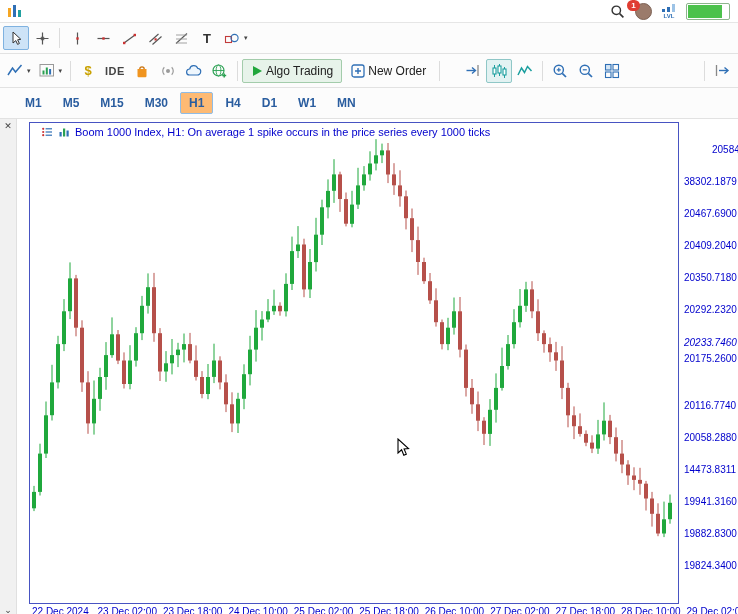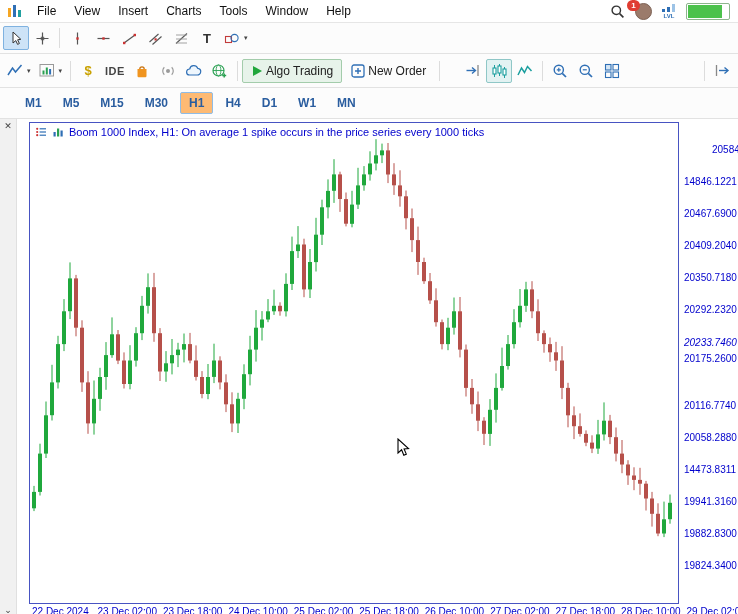--- a/index.html
+++ b/index.html
@@ -44,50 +44,41 @@
   .tf{font-size:12px;font-weight:bold;color:#2a5d9f;background:transparent;border:1px solid transparent;padding:3px 8px;border-radius:2px;font-family:inherit;cursor:default}
   .tf.active{background:#fdba74;border-color:#8fbce6}
 
   
   .workspace{position:relative;height:499px;display:flex;background:#fff}
   .dock-strip{width:16px;background:#f1f1f1;border-right:1px solid #e0e0e0;display:flex;flex-direction:column;align-items:center;justify-content:space-between;padding:3px 0;font-size:9px;color:#444}
   .dock-btn{cursor:default;line-height:1}
   .chart-window{position:relative;flex:1;overflow:hidden;background:#fff}
   .plot{position:absolute;left:12px;top:3px;width:648px;height:480px;border:1px solid #4853c2;background:#fff}
   .candles{position:absolute;left:0;top:0}
-  .chart-title-row{position:absolute;left:5px;top:3px;display:flex;align-items:center;gap:5px;z-index:2}
+  .chart-title-row{position:absolute;left:11px;top:3px;display:flex;align-items:center;gap:5px;z-index:2}
   .chart-title{font-size:11px;color:#0000cc;white-space:nowrap}
   .price-scale{position:absolute;left:662px;top:3px;width:75px;height:480px;font-size:10px;color:#0000cc}
   .price-label{position:absolute;left:5px;transform:translateY(-50%);white-space:nowrap}
   .time-scale{position:absolute;left:13px;top:486px;height:14px;right:0;font-size:10px;color:#0000cc}
   .time-label{position:absolute;top:1px;white-space:nowrap}
   .cursor{position:absolute;left:397px;top:438px;z-index:6;pointer-events:none}
 </style>
 </head>
 <body>
 
 <div class="app">
 
   <div class="menubar">
     <span class="logo">
       <svg width="16" height="14" viewBox="0 0 16 14">
         <rect x="1" y="4" width="3" height="9" fill="#f5a623"></rect>
         <rect x="6" y="1" width="3" height="12" fill="#2f6fb5"></rect>
         <rect x="11" y="6" width="3" height="7" fill="#21a0a0"></rect>
       </svg>
     </span>
-    <nav class="menu">
-        <span class="menu-item">File</span>
-        <span class="menu-item">View</span>
-        <span class="menu-item">Insert</span>
-        <span class="menu-item">Charts</span>
-        <span class="menu-item">Tools</span>
-        <span class="menu-item">Window</span>
-        <span class="menu-item">Help</span>
-      </nav>
     <div class="menubar-right">
       <span class="mb-ic">
         <svg width="15" height="15" viewBox="0 0 15 15">
             <circle cx="6.3" cy="6.3" r="4.2" fill="none" stroke="#333" stroke-width="1.4"></circle>
             <line x1="9.6" y1="9.6" x2="13.4" y2="13.4" stroke="#333" stroke-width="1.6"></line>
           </svg>
       </span>
       <span class="avatar-wrap">
         <span class="avatar"></span>
         <span class="badge">1</span>
@@ -528,21 +519,21 @@
           <svg width="12" height="12" viewBox="0 0 12 12">
               <rect x="1.5" y="6" width="2.2" height="4.5" fill="#2f6fb5"></rect>
               <rect x="5" y="2.5" width="2.2" height="8" fill="#2aa052"></rect>
               <rect x="8.5" y="4.5" width="2.2" height="6" fill="#2f6fb5"></rect>
             </svg>
           <span class="chart-title">Boom 1000 Index, H1:  On average 1 spike occurs in the price series every 1000 ticks</span>
         </div>
       </div>
       <div class="price-scale">
           <div class="price-label" style="top: 27px; margin-left: 28px;">20584.6620</div>
-          <div class="price-label" style="top: 59px;">14846.1221</div>
+          <div class="price-label" style="top: 59px;">38302.1879</div>
           <div class="price-label" style="top: 91px;">20467.6900</div>
           <div class="price-label" style="top: 123px;">20409.2040</div>
           <div class="price-label" style="top: 155px;">20350.7180</div>
           <div class="price-label" style="top: 187.1px;">20292.2320</div>
           <div class="price-label" style="top: 220px; font-style: italic;">20233.7460</div>
           <div class="price-label" style="top: 236px;">20175.2600</div>
           <div class="price-label" style="top: 283.1px;">20116.7740</div>
           <div class="price-label" style="top: 315.1px;">20058.2880</div>
           <div class="price-label" style="top: 347.1px;">14473.8311</div>
           <div class="price-label" style="top: 379.1px;">19941.3160</div>

